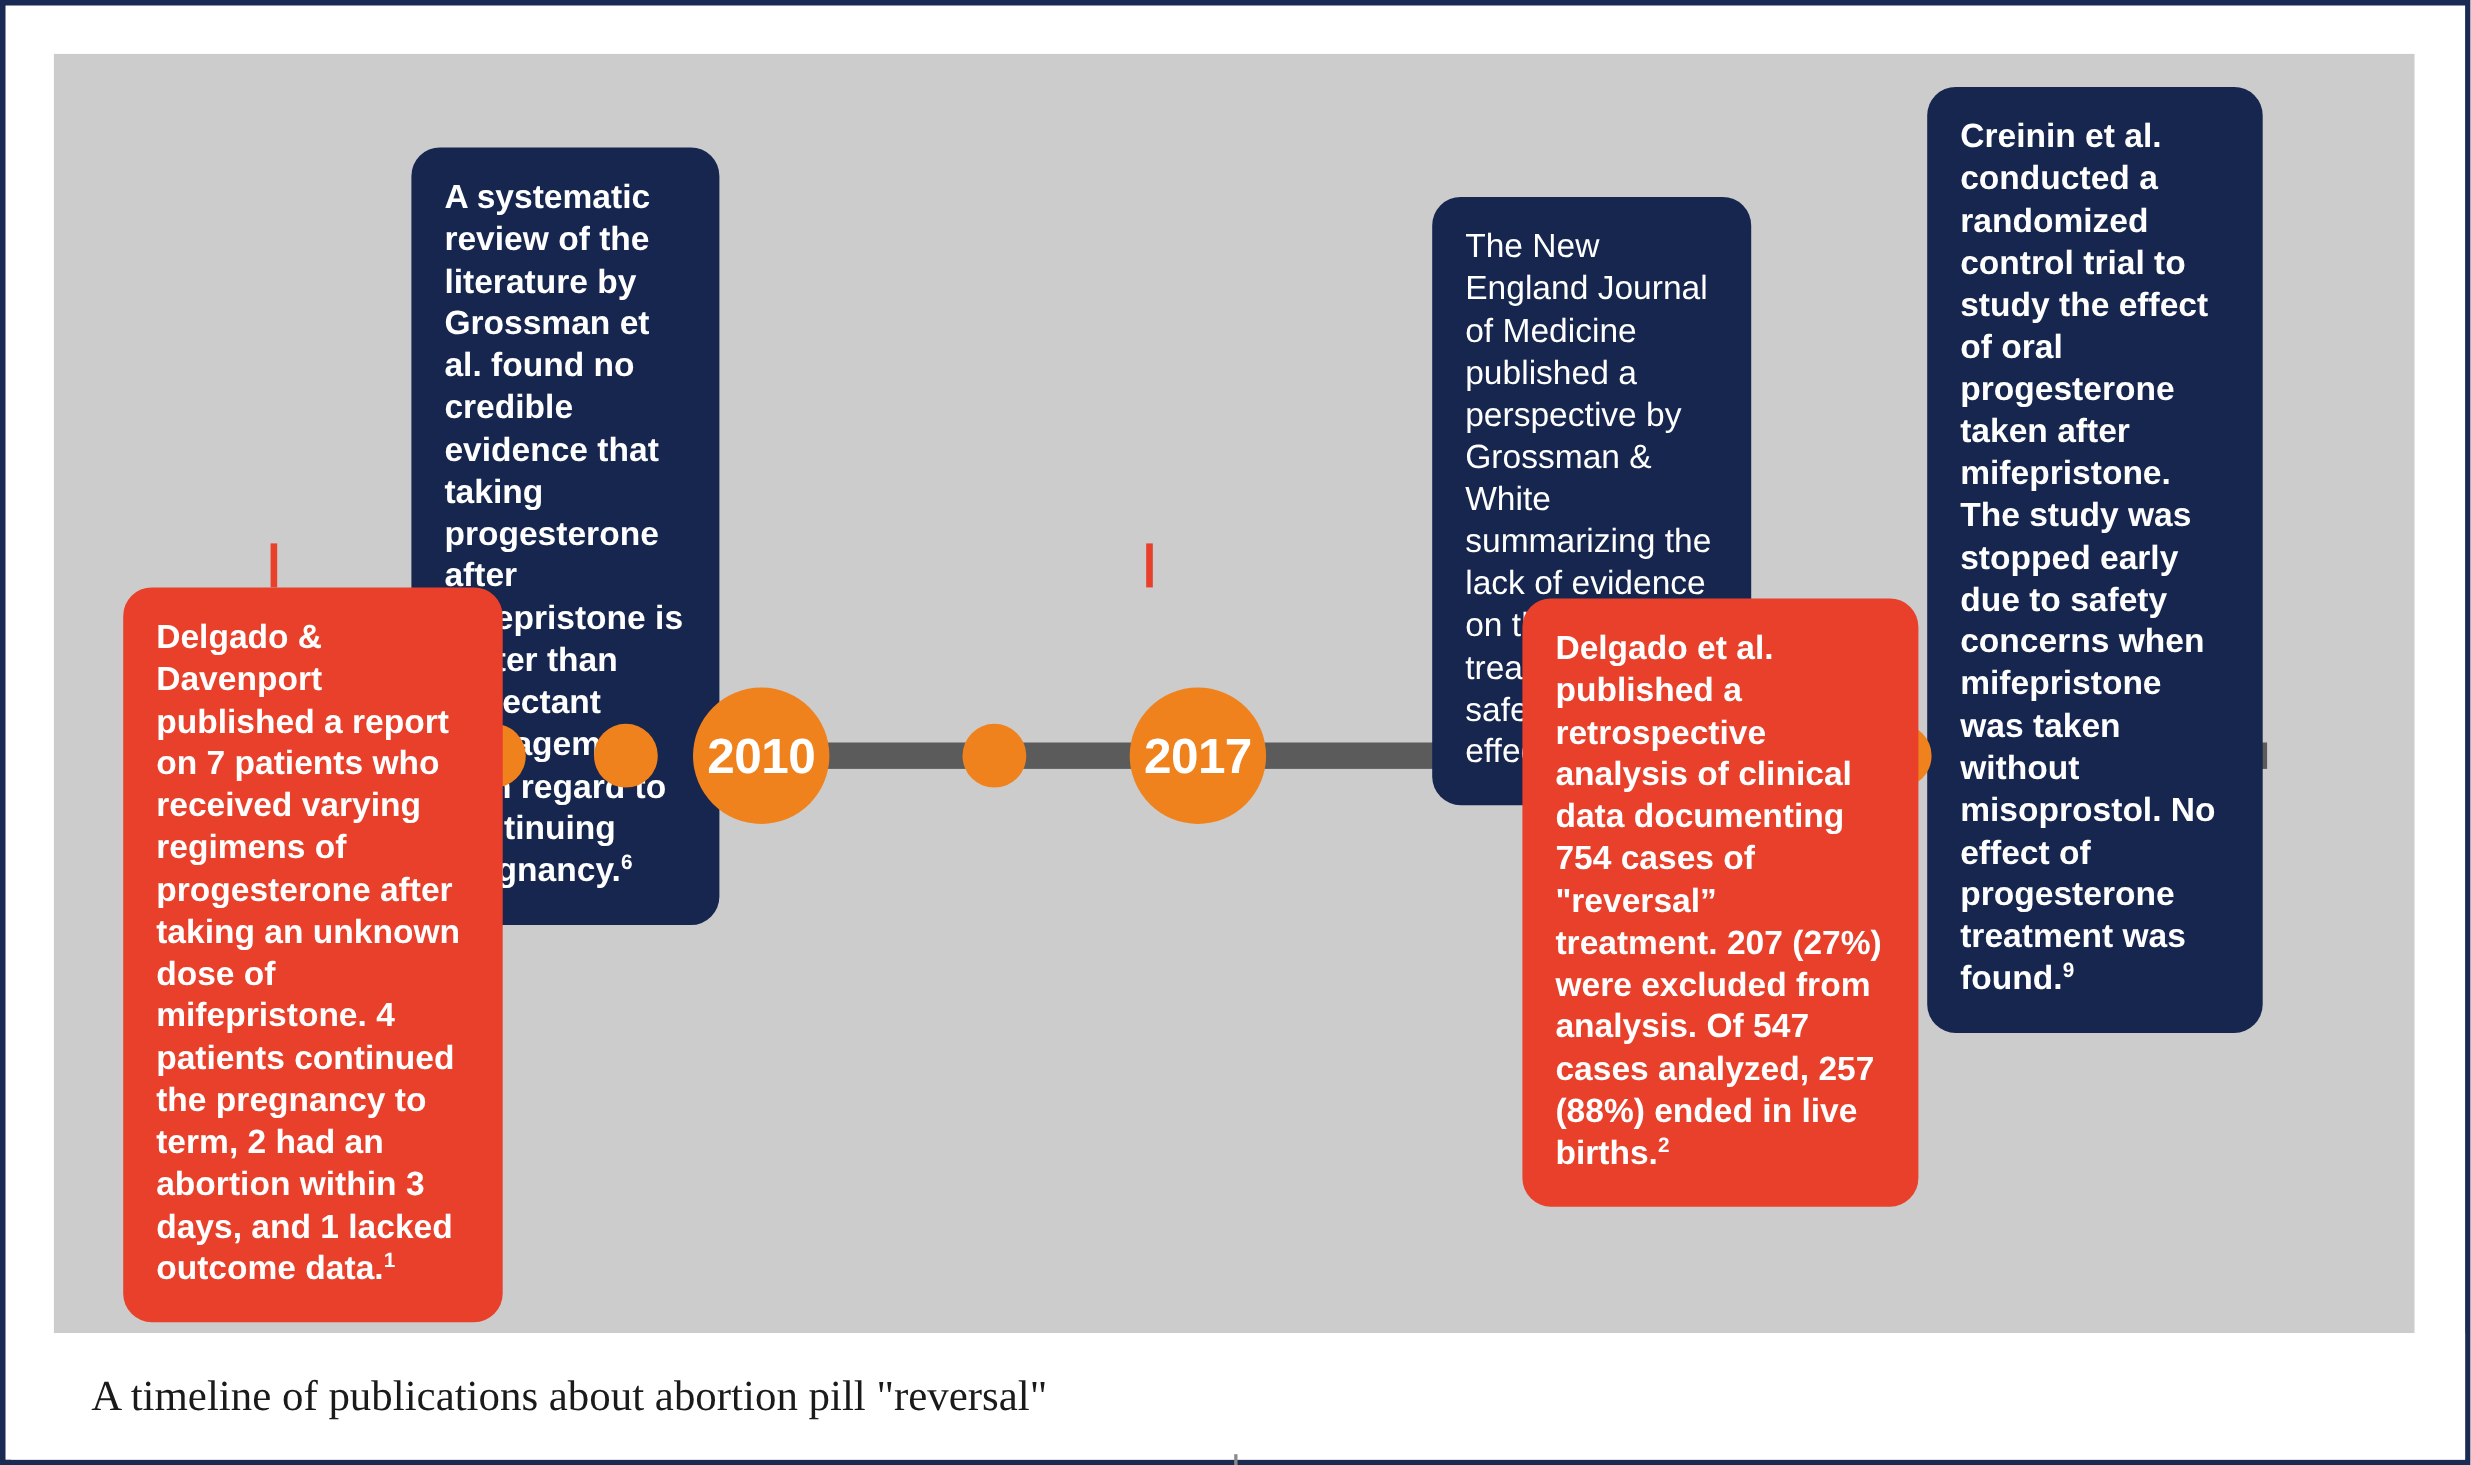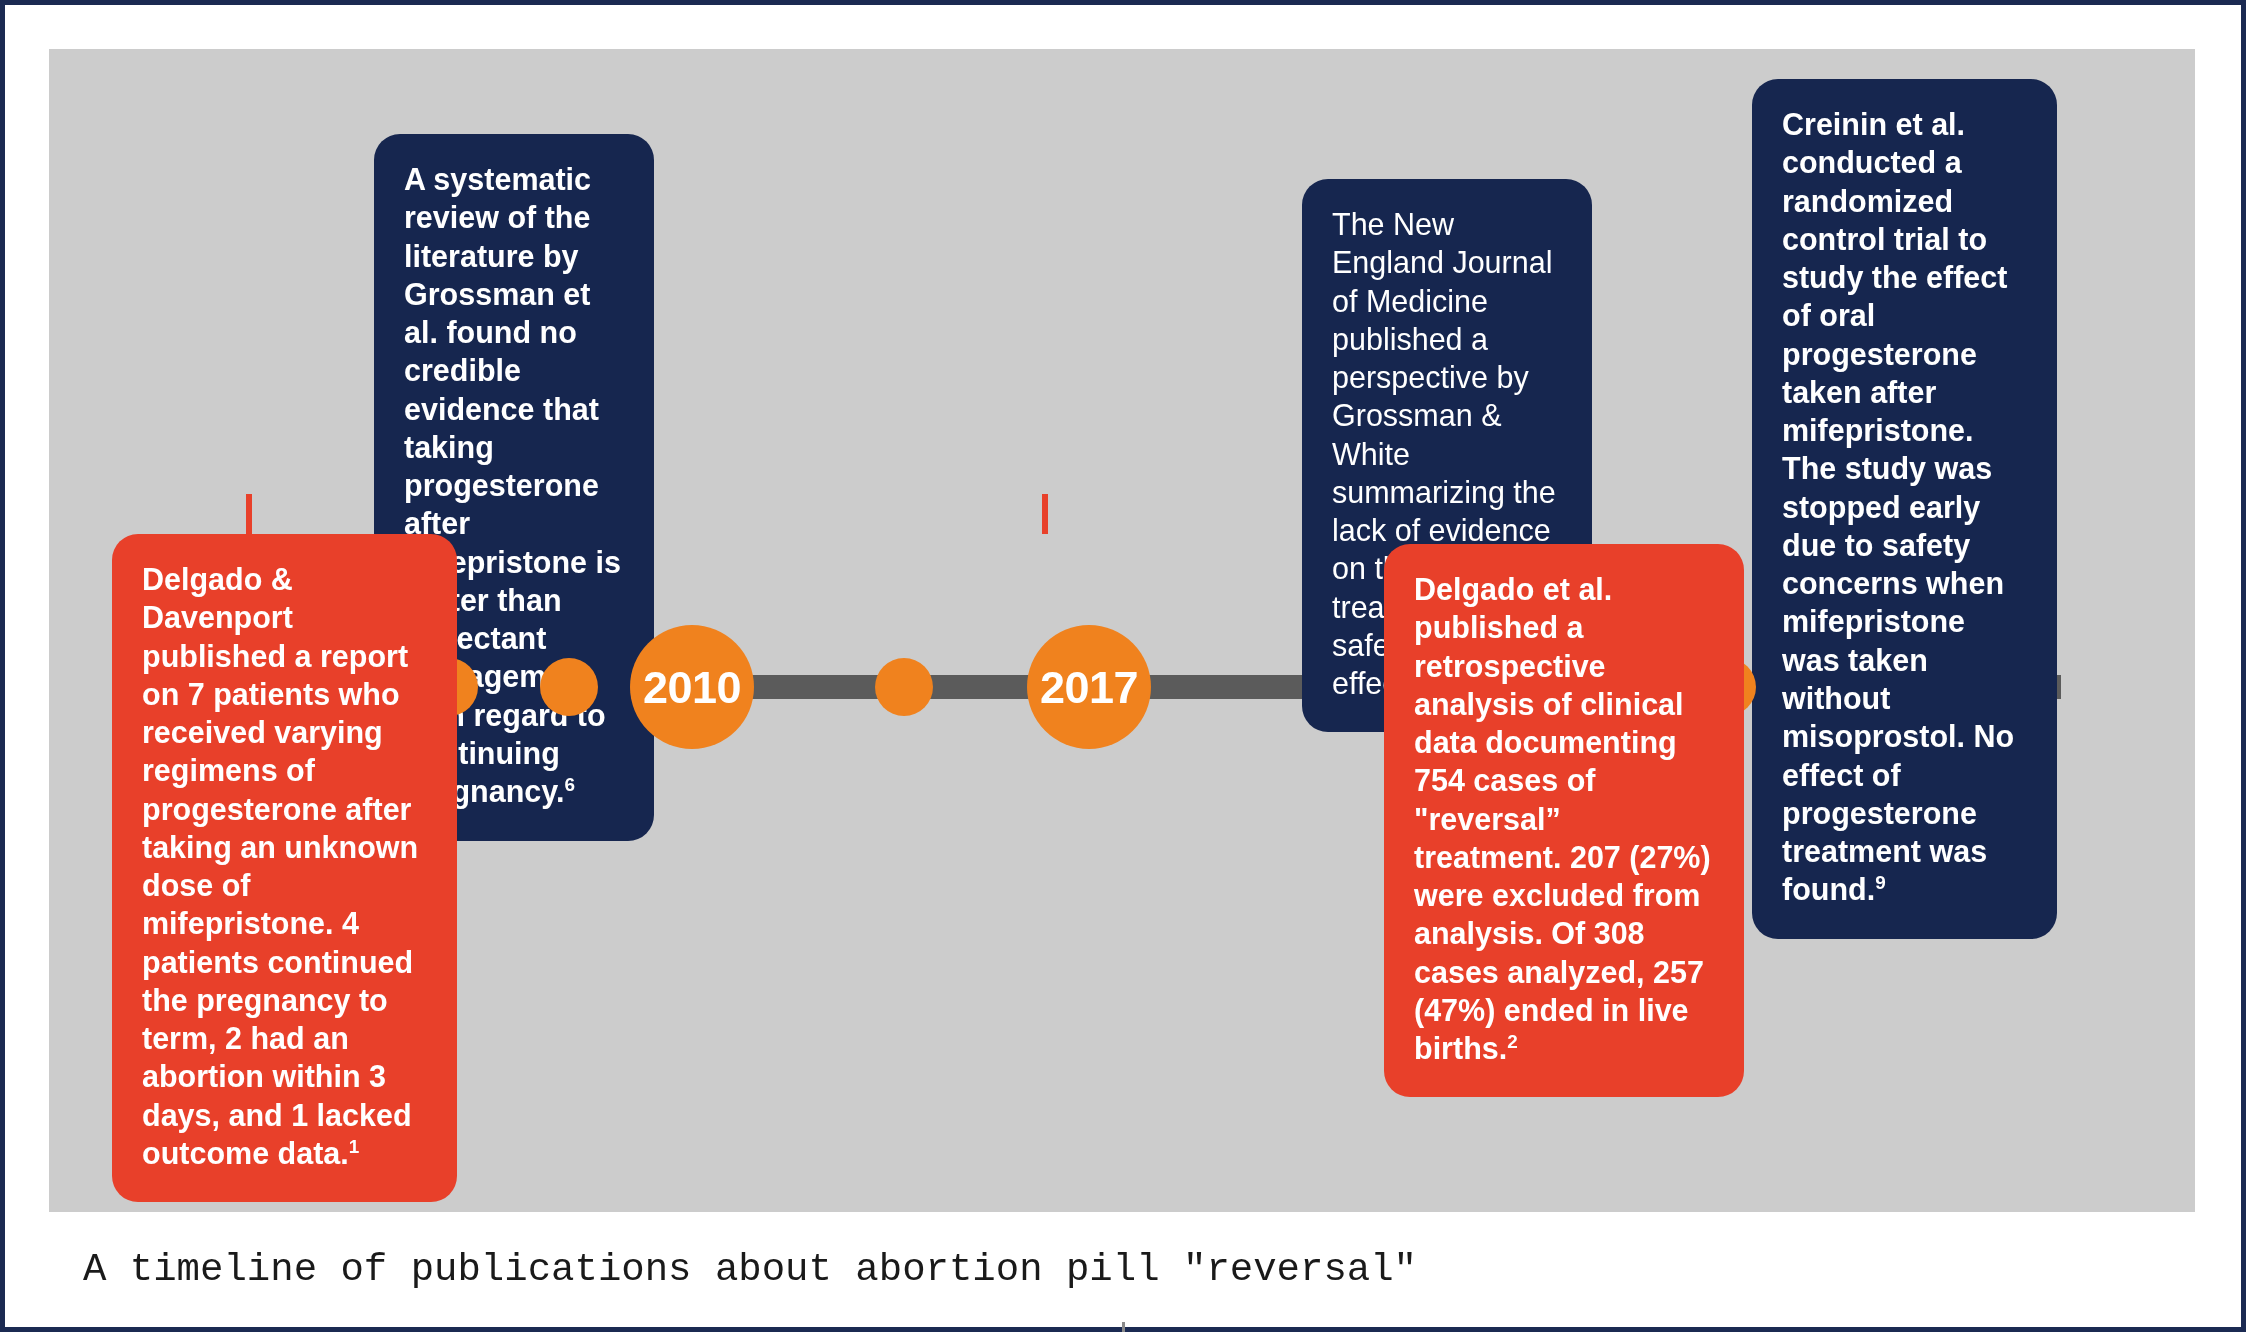--- a/index.html
+++ b/index.html
@@ -105,21 +105,21 @@
     width: 2236px;
     height: 115px;
     background: #ffffff;
     display: flex;
     align-items: center;
     padding-left: 73px;
   }
   #caption-text {
     font-size: 39px;
     color: #1a1a1a;
-    font-family: Liberation Mono, monospace;
+    font-family: Liberation Serif, serif;
   }
 
   
   #bottom-tick {
     position: absolute;
     left: 1122px;
     top: 1322px;
     width: 3px;
     height: 10px;
     background: #8a8a8a;
@@ -174,21 +174,21 @@
     </div>
     <div class="node minor" style="left:1678px; top:638px;"></div>
 
 
     <div class="card red" id="card-2012" style="left:28px; top:485px; width:345px;">
       <span>Delgado &amp; Davenport published a report on 7 patients who received varying regimens of progesterone after taking an unknown dose of mifepristone. 4 patients continued the pregnancy to term, 2 had an abortion within 3 days, and 1 lacked outcome data.</span><sup>1</sup>
     </div>
 
 
     <div class="card red" id="card-2018-red" style="left:1300px; top:495px; width:360px;">
-      <span>Delgado et al. published a retrospective analysis of clinical data documenting 754 cases of "reversal” treatment. 207 (27%) were excluded from analysis. Of 308 cases analyzed, 257 (47%) ended in live births.</span><sup>2</sup>
+      <span>Delgado et al. published a retrospective analysis of clinical data documenting 754 cases of "reversal” treatment. 207 (27%) were excluded from analysis. Of 547 cases analyzed, 257 (88%) ended in live births.</span><sup>2</sup>
     </div>
 
   </div>
 
   <div id="caption-strip">
     <span id="caption-text">A timeline of publications about abortion pill "reversal"</span>
   </div>
 
 </div>
 

